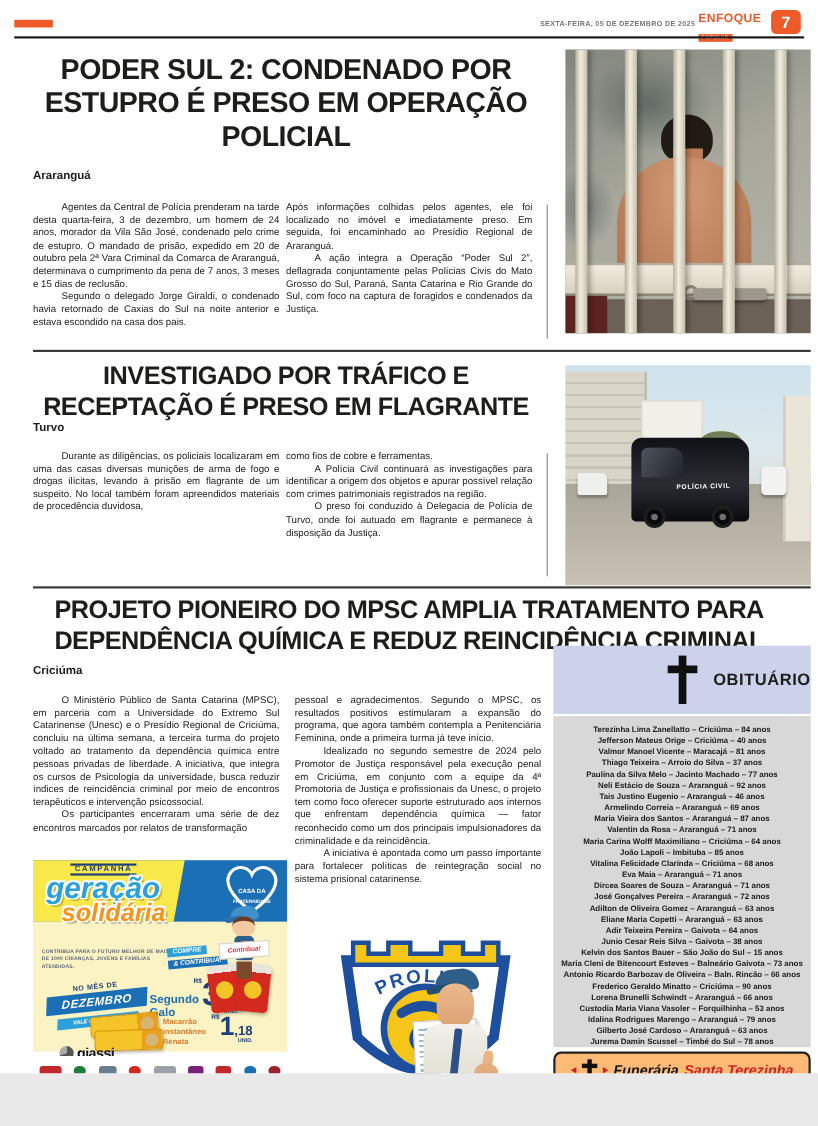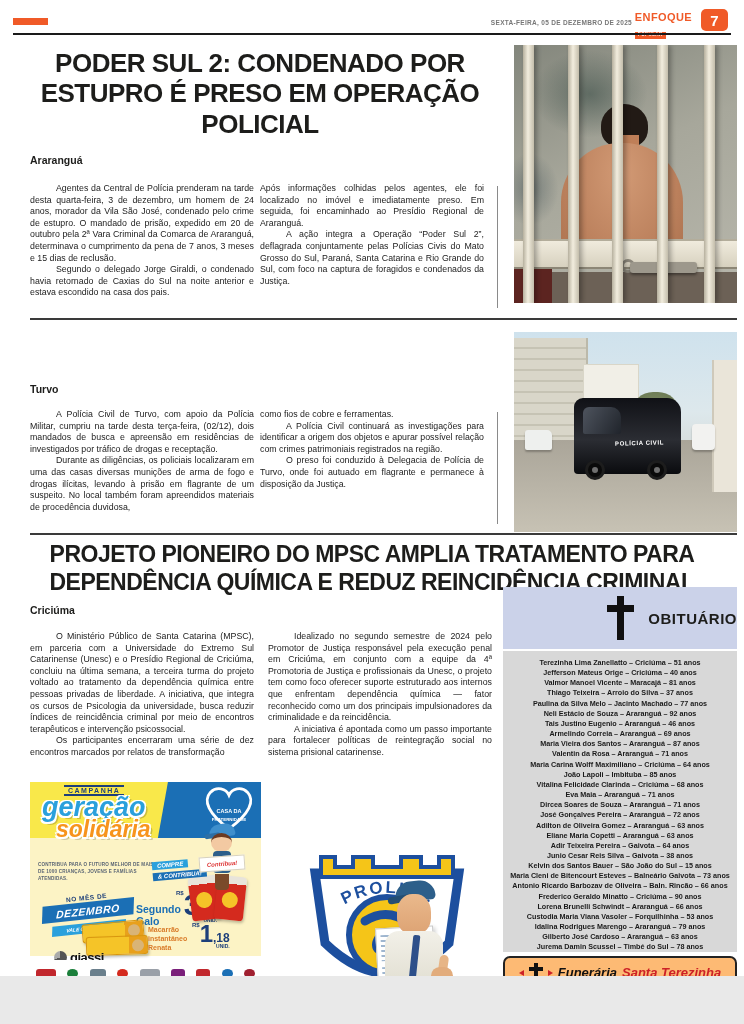--- a/index.html
+++ b/index.html
@@ -197,24 +197,24 @@
     <div class="abs p1-lock"></div>
     <div class="abs p1-bar" style="left:4%"></div>
     <div class="abs p1-bar" style="left:24%"></div>
     <div class="abs p1-bar" style="left:44%"></div>
     <div class="abs p1-bar" style="left:64%"></div>
     <div class="abs p1-bar" style="left:85%"></div>
   </div>
 
   <div class="abs divider dv1"></div>
 
+  <h1 class="abs headline hl2">INVESTIGADO POR TRÁFICO E RECEPTAÇÃO É PRESO EM FLAGRANTE</h1>
   <div class="abs dateline dl2">Turvo</div>
   <div class="abs cols c2">
     <div class="col">
-        <p>A Polícia Civil de Turvo, com apoio da Polícia Militar, cumpriu na tarde desta terça-feira, (02/12), dois mandados de busca e apreensão em residências de investigados por tráfico de drogas e receptação.</p>
         <p>Durante as diligências, os policiais localizaram em uma das casas diversas munições de arma de fogo e drogas ilícitas, levando à prisão em flagrante de um suspeito. No local também foram apreendidos materiais de procedência duvidosa,</p>
       </div>
     <div class="col">
         <p class="noindent">como fios de cobre e ferramentas.</p>
         <p>A Polícia Civil continuará as investigações para identificar a origem dos objetos e apurar possível relação com crimes patrimoniais registrados na região.</p>
         <p>O preso foi conduzido à Delegacia de Polícia de Turvo, onde foi autuado em flagrante e permanece à disposição da Justiça.</p>
       </div>
   </div>
   <div class="abs vrule vr2"></div>
 
@@ -236,30 +236,31 @@
 
   <div class="abs divider dv2"></div>
 
   <h1 class="abs headline hl3">PROJETO PIONEIRO DO MPSC AMPLIA TRATAMENTO PARA DEPENDÊNCIA QUÍMICA E REDUZ REINCIDÊNCIA CRIMINAL</h1>
   <div class="abs dateline dl3">Criciúma</div>
   <div class="abs col3a">
       <p>O Ministério Público de Santa Catarina (MPSC), em parceria com a Universidade do Extremo Sul Catarinense (Unesc) e o Presídio Regional de Criciúma, concluiu na última semana, a terceira turma do projeto voltado ao tratamento da dependência química entre pessoas privadas de liberdade. A iniciativa, que integra os cursos de Psicologia da universidade, busca reduzir índices de reincidência criminal por meio de encontros terapêuticos e intervenção psicossocial.</p>
       <p>Os participantes encerraram uma série de dez encontros marcados por relatos de transformação</p>
     </div>
   <div class="abs col3b">
+      <p class="noindent">pessoal e agradecimentos. Segundo o MPSC, os resultados positivos estimularam a expansão do programa, que agora também contempla a Penitenciária Feminina, onde a primeira turma já teve início.</p>
       <p>Idealizado no segundo semestre de 2024 pelo Promotor de Justiça responsável pela execução penal em Criciúma, em conjunto com a equipe da 4ª Promotoria de Justiça e profissionais da Unesc, o projeto tem como foco oferecer suporte estruturado aos internos que enfrentam dependência química — fator reconhecido como um dos principais impulsionadores da criminalidade e da reincidência.</p>
       <p>A iniciativa é apontada como um passo importante para fortalecer políticas de reintegração social no sistema prisional catarinense.</p>
     </div>
 
   <div class="abs obit-head">
     <div class="obit-cross"></div>
     <div class="obit-title">OBITUÁRIO</div>
   </div>
   <div class="abs obit-list">
-      <div>Terezinha Lima Zanellatto – Criciúma – 51 anos</div>
+      <div>Terezinha Lima Zanellatto – Criciúma – 84 anos</div>
       <div>Jefferson Mateus Orige – Criciúma – 40 anos</div>
       <div>Valmor Manoel Vicente – Maracajá – 81 anos</div>
       <div>Thiago Teixeira – Arroio do Silva – 37 anos</div>
       <div>Paulina da Silva Melo – Jacinto Machado – 77 anos</div>
       <div>Neli Estácio de Souza – Araranguá – 92 anos</div>
       <div>Tais Justino Eugenio – Araranguá – 46 anos</div>
       <div>Armelindo Correia – Araranguá – 69 anos</div>
       <div>Maria Vieira dos Santos – Araranguá – 87 anos</div>
       <div>Valentin da Rosa – Araranguá – 71 anos</div>
       <div>Maria Carina Wolff Maximiliano – Criciúma – 64 anos</div>

